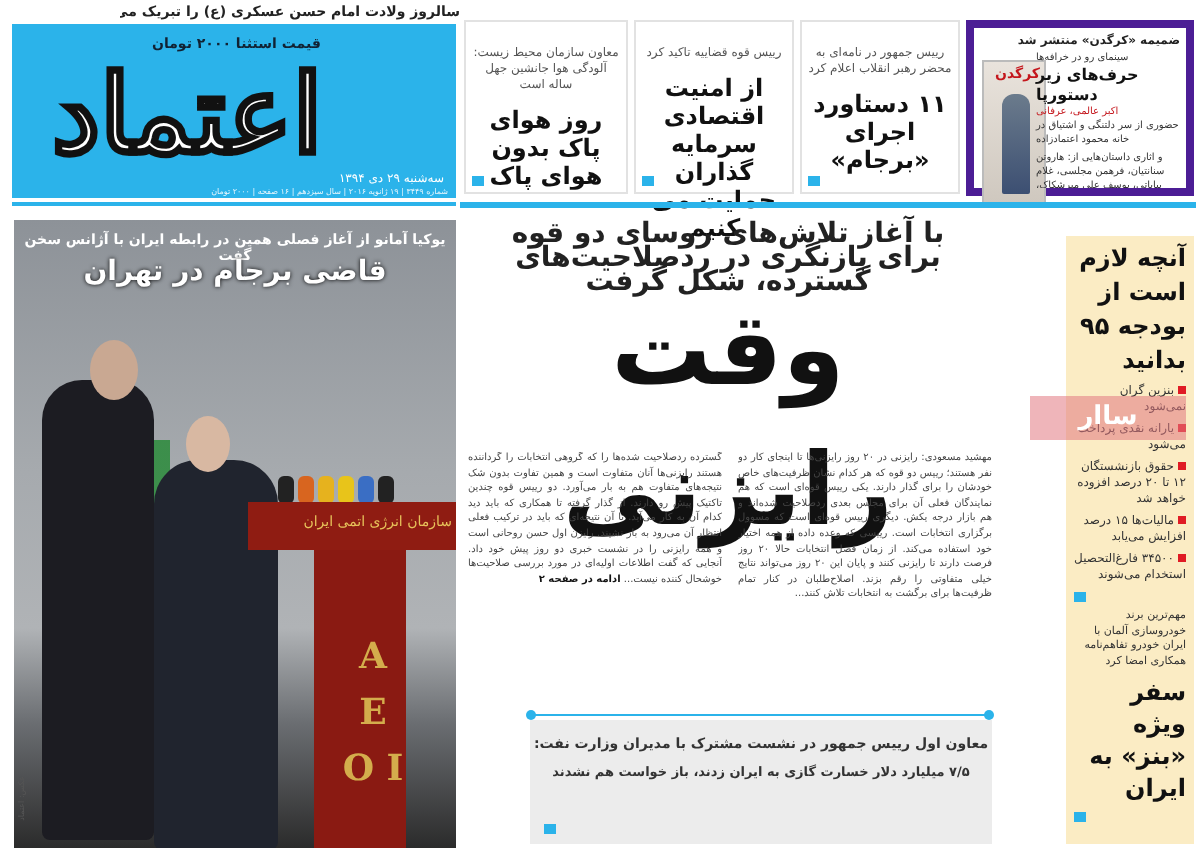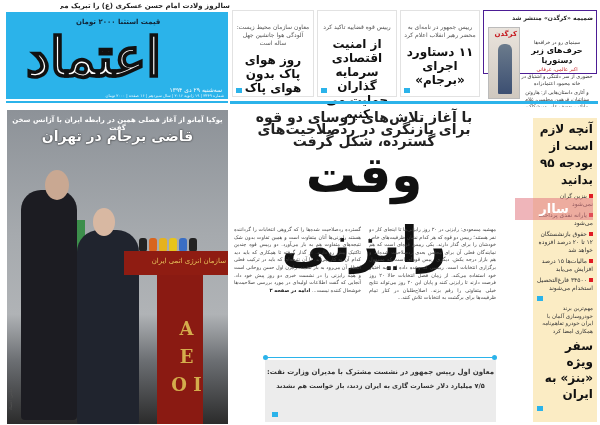--- a/index.html
+++ b/index.html
@@ -10,26 +10,26 @@
 .price{position:absolute;left:70px;top:6px;font-size:7px;color:#123;font-weight:bold;direction:rtl;white-space:nowrap}
 .logo{position:absolute;left:20px;top:10px;font-family:"DejaVu Serif",serif;font-size:54px;font-weight:bold;color:#fff;line-height:70px;-webkit-text-stroke:2px #111;direction:rtl;letter-spacing:-2px}
 .datebox{position:absolute;right:6px;top:74px;font-size:6px;color:#fff;direction:rtl;white-space:nowrap}
 .infoline{position:absolute;left:4px;right:4px;top:81px;font-size:4px;color:#e6f6fd;white-space:nowrap;overflow:hidden;direction:rtl}
 .teaser{position:absolute;top:10px;height:87px;background:#fff;border:1px solid #e2e2e2;direction:rtl;text-align:center;padding:4px 3px}
 .teaser .kicker{font-size:6px;color:#555;line-height:8px;margin-top:8px}
 .teaser .title{font-size:12px;font-weight:bold;color:#111;line-height:14px;margin-top:6px}
 .teaser .ic{position:absolute;left:3px;bottom:3px;width:6px;height:5px;background:#2bb3ea}
 .bluebar{position:absolute;left:230px;top:101px;width:368px;height:3px;background:#2bb3ea}
 .bluebar2{position:absolute;left:6px;top:101px;width:222px;height:2px;background:#2bb3ea}
-.supp{position:absolute;left:483px;top:10px;width:114px;height:64px;border:1px solid #4c1d95;direction:rtl;padding:3px}
+.supp{position:absolute;left:483px;top:10px;width:114px;height:88px;border:4px solid #4c1d95;direction:rtl;padding:3px}
 .supp .head{font-size:6px;font-weight:bold;color:#222;text-align:right}
 .supp .cover{position:absolute;left:4px;top:16px;width:32px;height:72px;background:linear-gradient(#e9e3dc,#cfc8bf);border:1px solid #bbb}
 .supp .cover .man{position:absolute;left:9px;top:16px;width:14px;height:50px;background:linear-gradient(#6b7b8c,#3c4f72);border-radius:6px 6px 1px 1px}
 .supp .cover .lg{position:absolute;right:2px;top:2px;font-size:7px;color:#c4161c;font-weight:bold}
-.supp .txt{position:absolute;right:3px;top:28px;width:72px;font-size:5px;line-height:7px;color:#333;text-align:center}
+.supp .txt{position:absolute;right:3px;top:12px;width:72px;font-size:5px;line-height:7px;color:#333;text-align:left}
 .supp .txt .big{font-size:8px;font-weight:bold;color:#111;line-height:10px}
 .photo{position:absolute;left:7px;top:110px;width:221px;height:314px;background:linear-gradient(180deg,#8d9298 0%,#a6aaae 40%,#b0b3b6 65%,#6b6e72 80%,#2b2b2b 100%);overflow:hidden}
 .photo .sub{position:absolute;left:0;right:0;top:6px;font-size:7px;color:#fff;text-align:center;direction:rtl;font-weight:bold}
 .photo .main{position:absolute;left:0;right:0;top:18px;font-size:14px;color:#fff;text-align:center;direction:rtl;font-weight:bold;text-shadow:0 0 2px #000}
 .person1{position:absolute;left:14px;top:80px;width:56px;height:230px;background:#1c1c22;border-radius:20px 20px 4px 4px}
 .head1{position:absolute;left:38px;top:60px;width:24px;height:30px;background:#c9a892;border-radius:50%}
 .person2{position:absolute;left:70px;top:120px;width:62px;height:195px;background:#20242e;border-radius:22px 22px 4px 4px}
 .head2{position:absolute;left:86px;top:98px;width:22px;height:28px;background:#d8b8a2;border-radius:50%}
 .flag{position:absolute;left:58px;top:110px;width:20px;height:120px;background:linear-gradient(#2a8a3a 0 33%,#f4f4f4 33% 66%,#c22 66% 100%);opacity:.85}
 .podium-top{position:absolute;left:117px;top:141px;width:108px;height:24px;background:#8f1c12}

